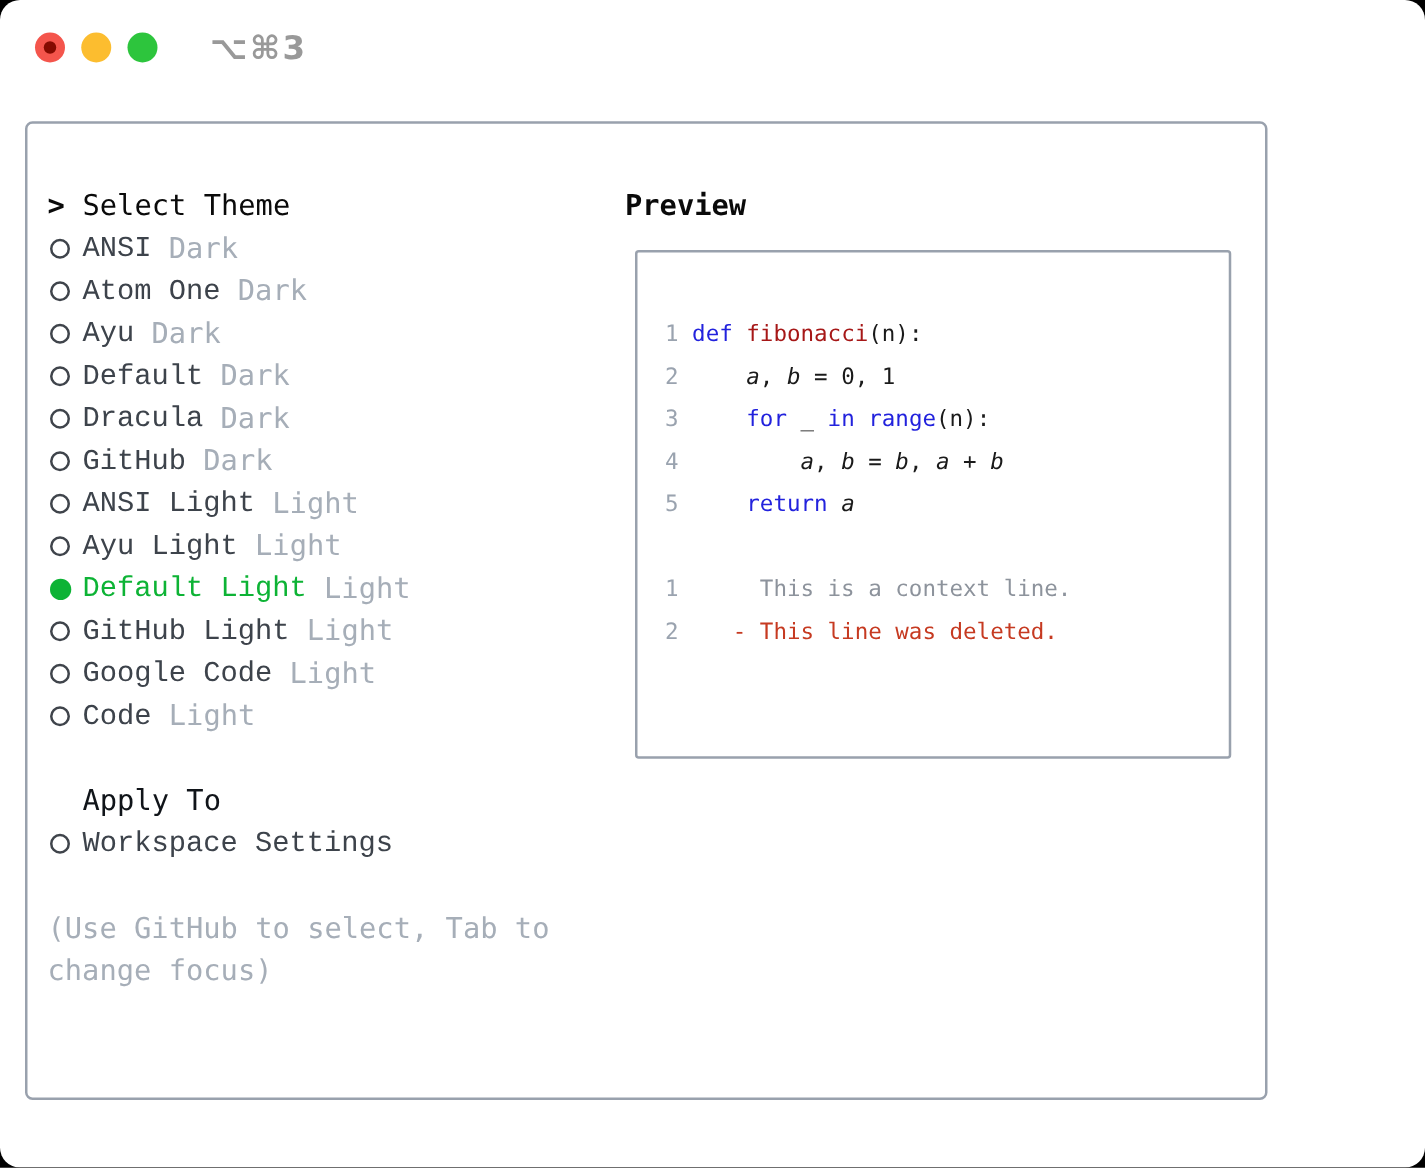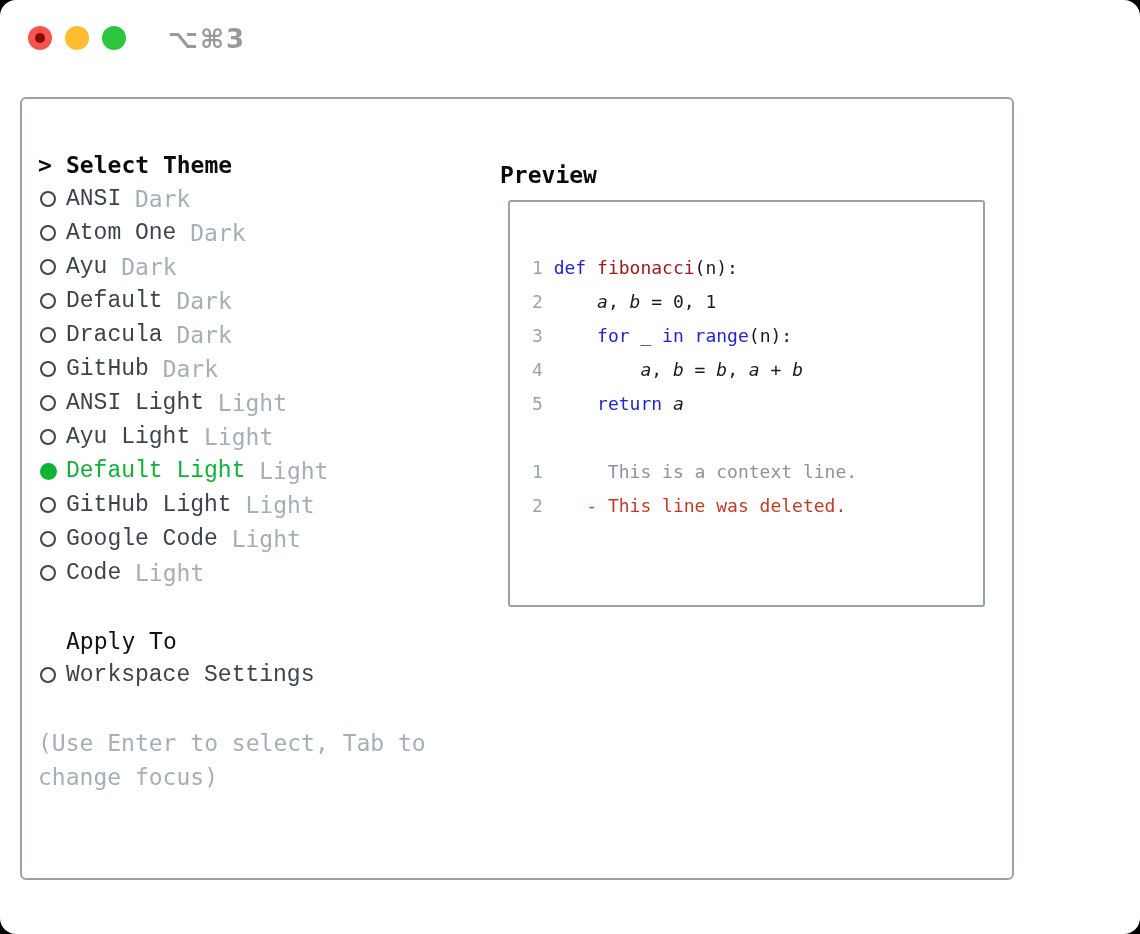--- a/index.html
+++ b/index.html
@@ -28,32 +28,32 @@
   .panel{
     position:absolute;left:20px;top:97px;width:994px;height:783px;
     box-sizing:border-box;border:2px solid var(--border_gray,#99a1ad);
     border-radius:6px;background:#fff;
   }
   .left{position:absolute;left:16px;top:49px;}
   .row{display:flex;height:34px;line-height:34px;font-size:23px;white-space:pre;}
   .spacer{height:34px;}
   .iconbox{width:28px;flex:none;display:flex;align-items:center;}
   .cursor-ch{font-weight:bold;color:#0a0a0a;}
-  .list-title{font-weight:bold;color:#0a0a0a;}
+  .list-title{font-weight:normal;color:#0a0a0a;}
   .section-title{color:#101419;}
   .radio{box-sizing:border-box;width:16px;height:16px;border:2.5px solid #3f444b;
     border-radius:50%;margin-left:2px;}
   .radio.on{width:17px;height:17px;border:none;background:var(--accent_green,#0db335);margin-left:2px;}
   .item-name{color:var(--item_gray,#3d434b);font-family:Liberation Mono, monospace;}
   .item-name.selected{color:var(--accent_green,#0db335);}
   .item-variant{color:var(--muted_gray,#a6aeb8);}
   .hint{width:440px;font-size:23px;line-height:34px;color:var(--muted_gray,#a6aeb8);}
   
   .preview-title{
-    position:absolute;left:478px;top:59px;height:34px;line-height:34px;
+    position:absolute;left:478px;top:49px;height:34px;line-height:34px;
     font-size:23px;font-weight:bold;color:#0a0a0a;
   }
   .preview-box{
     position:absolute;left:486px;top:101px;width:477px;height:407px;
     box-sizing:border-box;border:2px solid var(--border_gray,#99a1ad);
     border-radius:3px;background:#fff;padding:49px 0 0 22px;overflow:hidden;
   }
   .pline{height:34px;line-height:34px;font-size:18px;white-space:pre;color:var(--code_black,#1a1a1a);}
   .seg-ln{color:var(--line_number_gray,#9aa3af);}
   .seg-kw{color:var(--keyword_blue,#2222dd);}
@@ -107,21 +107,21 @@
         <span class="iconbox"></span>
         <span class="section-title">Apply To</span>
       </div>
 
       <div id="apply-list">
           <div class="row"><span class="iconbox"><span class="radio"></span></span><span class="item-name">Workspace Settings</span></div>
         </div>
 
       <div class="spacer"></div>
 
-      <div class="hint">(Use Enter to select, Tab to change focus)</div>
+      <div class="hint">(Use GitHub to select, Tab to change focus)</div>
     </div>
 
     <div class="preview-title">Preview</div>
 
     <div class="preview-box">
       <div id="preview-code">
           <div class="pline"><span class="seg-ln">1 </span><span class="seg-kw">def</span><span class="seg-code"> </span><span class="seg-fn">fibonacci</span><span class="seg-code">(n):</span></div>
           <div class="pline"><span class="seg-ln">2 </span><span class="seg-code">    </span><span class="seg-var">a</span><span class="seg-code">, </span><span class="seg-var">b</span><span class="seg-code"> = 0, 1</span></div>
           <div class="pline"><span class="seg-ln">3 </span><span class="seg-code">    </span><span class="seg-kw">for</span><span class="seg-code"> _ </span><span class="seg-kw">in</span><span class="seg-code"> </span><span class="seg-kw">range</span><span class="seg-code">(n):</span></div>
           <div class="pline"><span class="seg-ln">4 </span><span class="seg-code">        </span><span class="seg-var">a</span><span class="seg-code">, </span><span class="seg-var">b</span><span class="seg-code"> = </span><span class="seg-var">b</span><span class="seg-code">, </span><span class="seg-var">a</span><span class="seg-code"> + </span><span class="seg-var">b</span></div>

